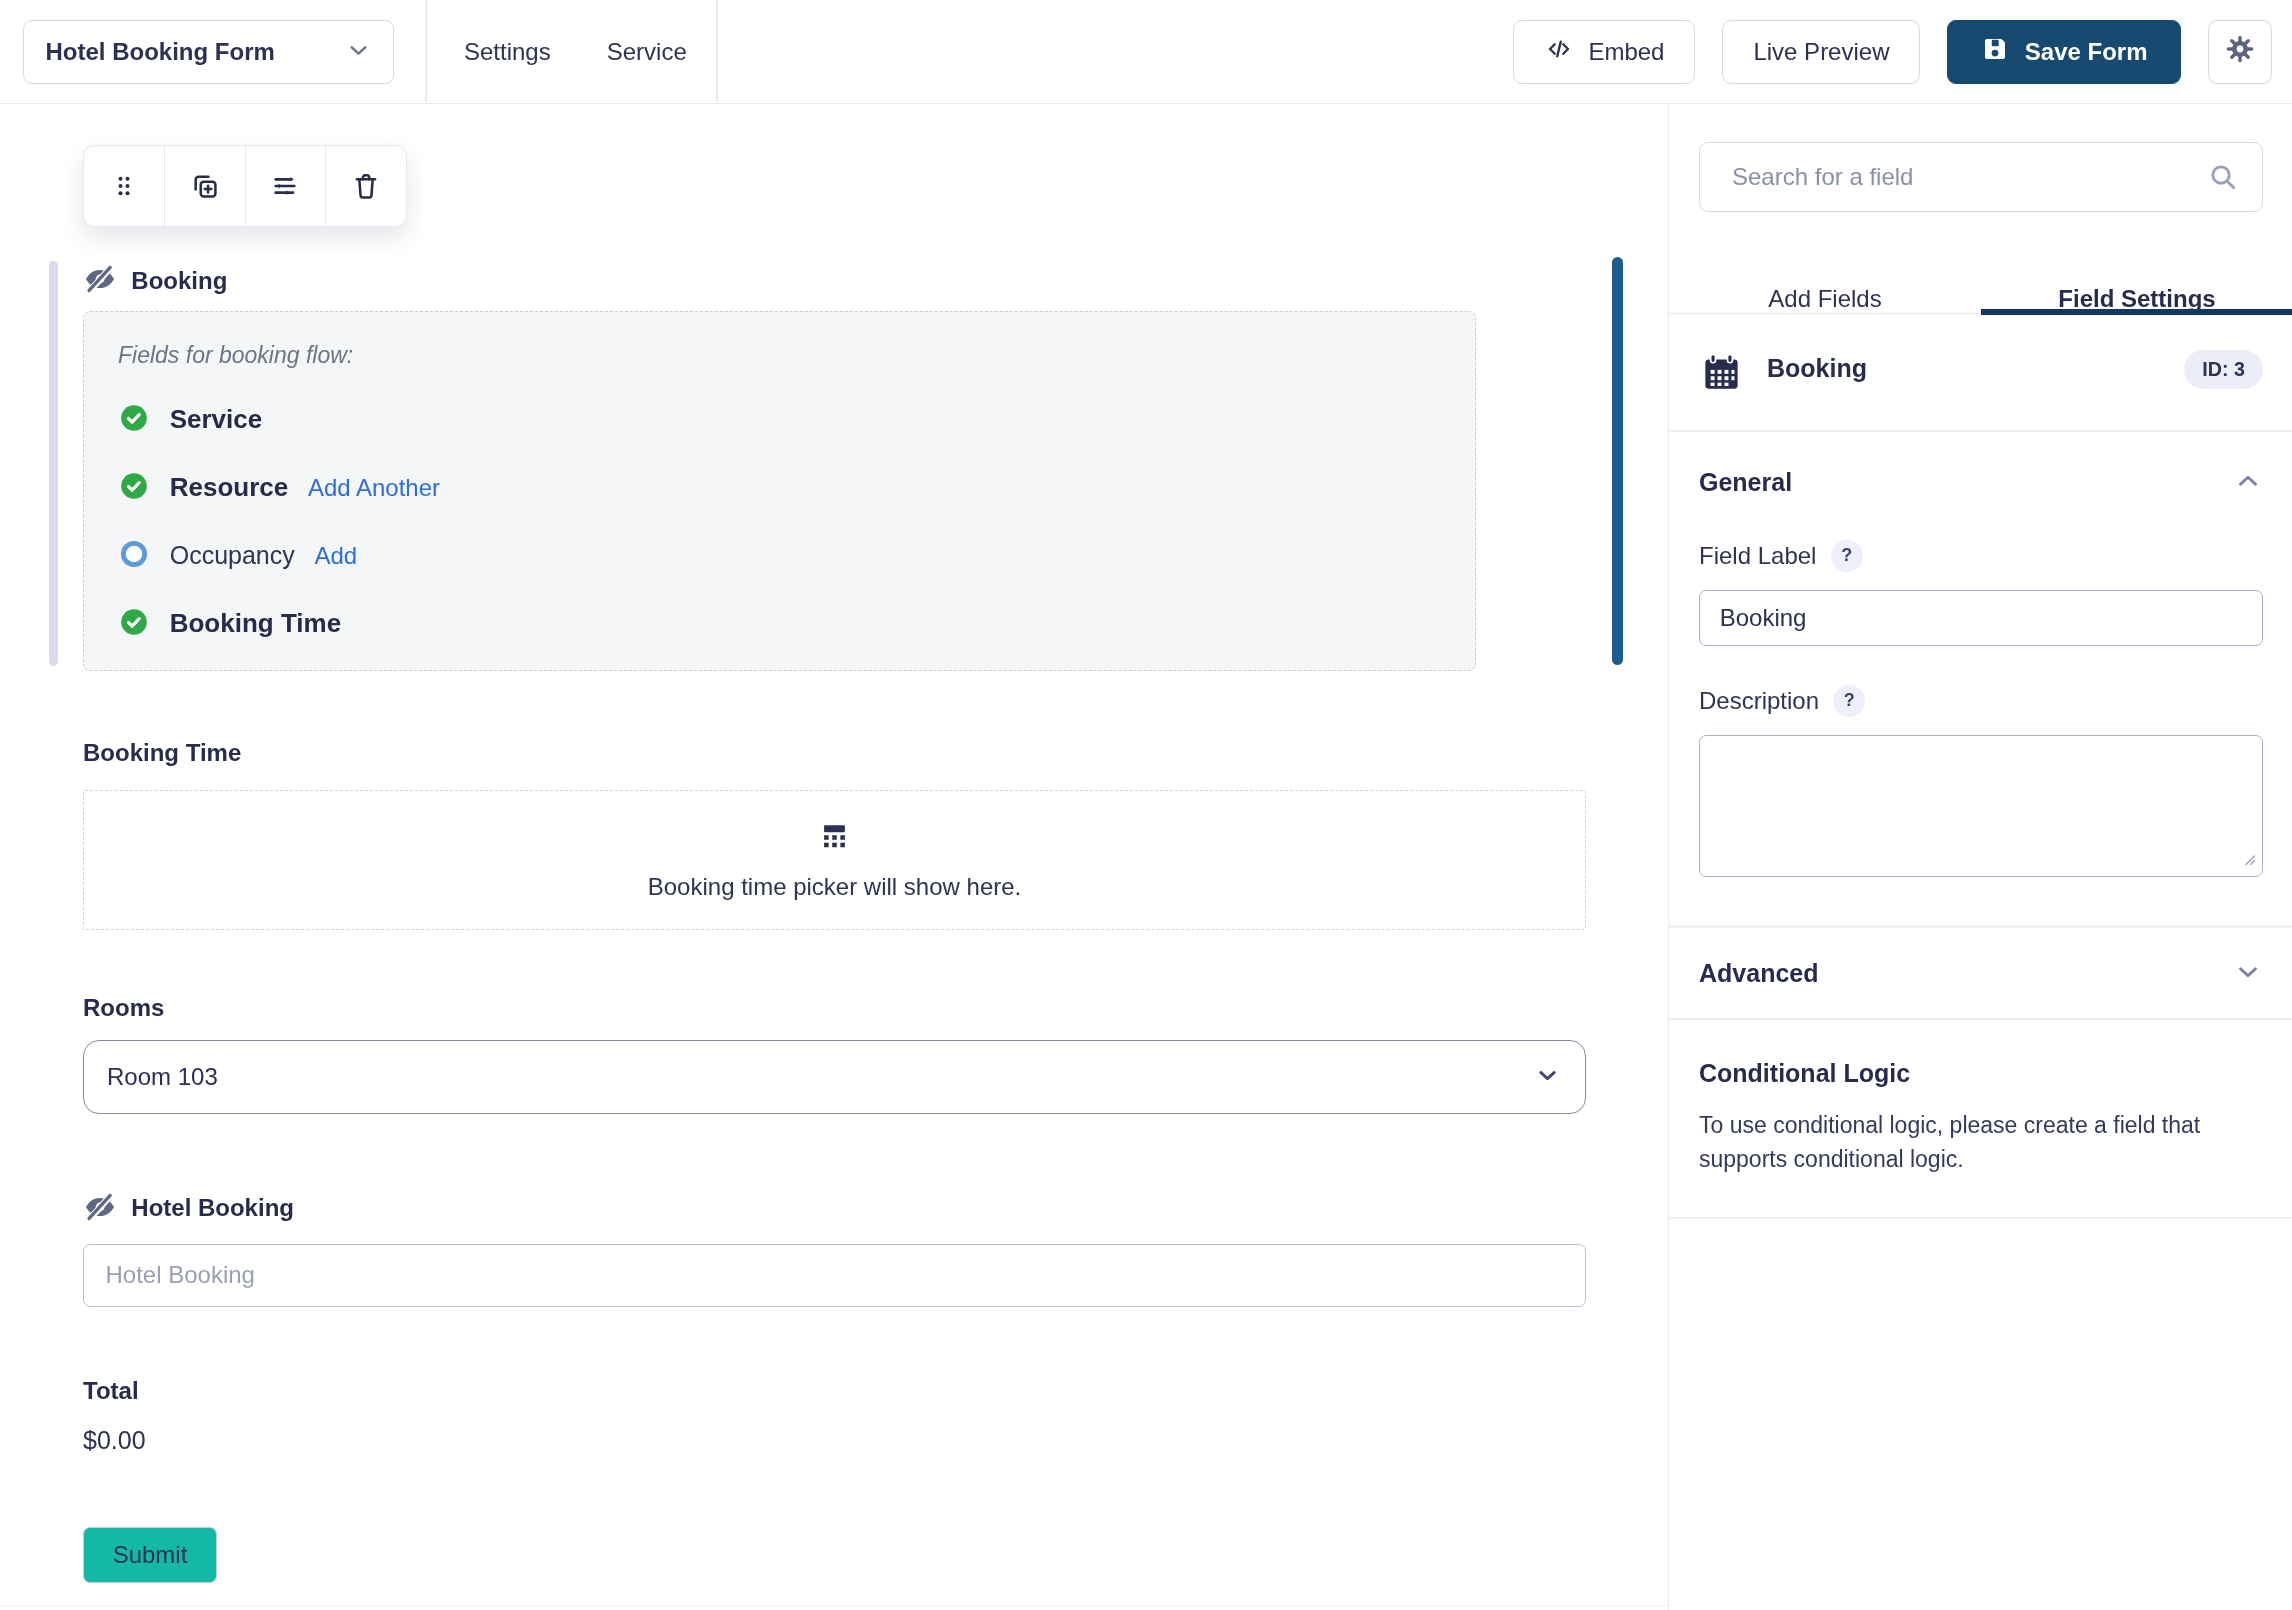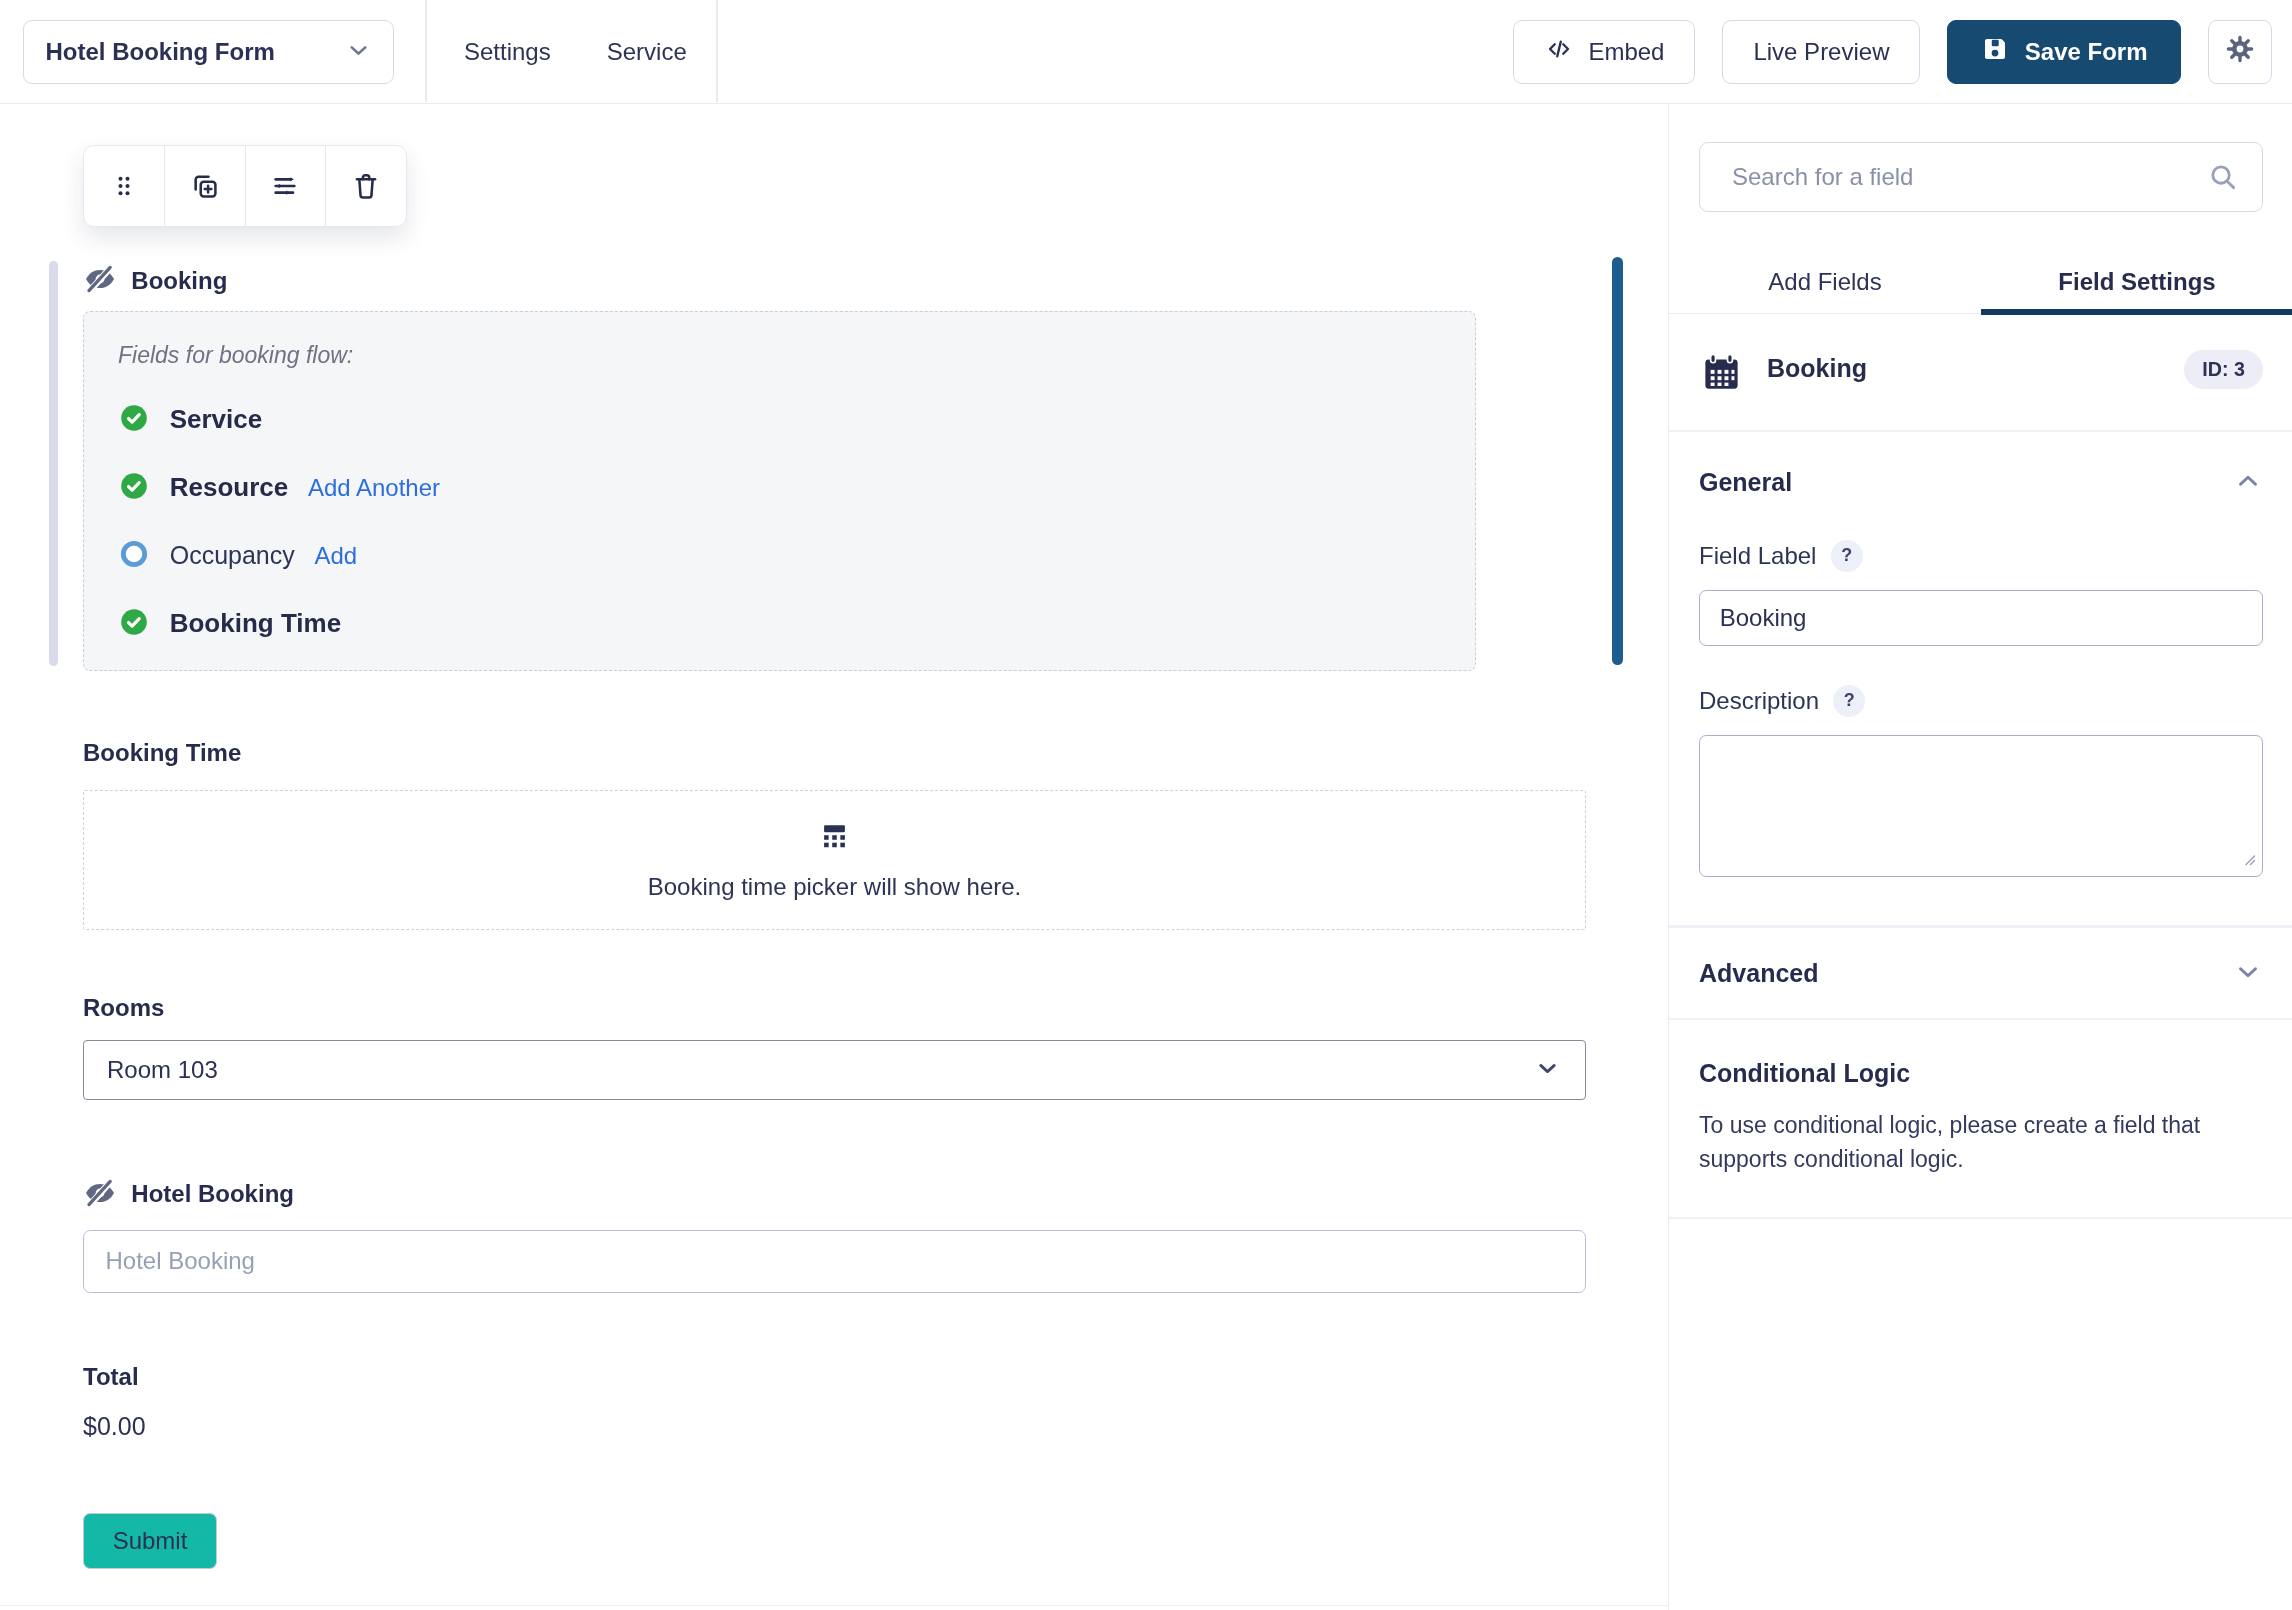--- a/index.html
+++ b/index.html
@@ -42,21 +42,21 @@
   .bk-item:last-child { margin-bottom:0; }
   .bk-name { font-size:26px; font-weight:bold; color:#252b49; }
   .bk-name.plain { font-weight:normal; color:#2e3456; font-size:25px; }
   .bk-link { font-size:24px; color:#2c6de0; cursor:pointer; }
 
   .sec-label { font-size:24px; font-weight:bold; color:#272c4e; }
   .picker-box { margin-top:23px; width:1503px; height:140px; border:1.8px dashed #cfd2dc; border-radius:1.8px;
     display:flex; flex-direction:column; align-items:center; justify-content:center; gap:12.5px; background:#fff; }
   .picker-text { font-size:24px; color:#2e3456; }
 
-  .select { margin-top:18px; width:1503px; height:60px; border:1.8px solid #848c9e; border-radius:4px;
+  .select { margin-top:18px; width:1503px; height:74px; border:1.8px solid #848c9e; border-radius:16px;
     background:#fff; display:flex; align-items:center; padding:0 23px; cursor:pointer; }
   .select .sel-value { font-size:24px; color:#2b3055; flex:1; }
 
   .text-input { margin-top:16px; width:1503px; height:63px; border:1.8px solid #b9bdd4; border-radius:7.2px;
     background:#fff; font-size:24px; color:#2b3055; padding:0 21.5px; font-family:"Liberation Sans",sans-serif; outline:none; }
   .text-input::placeholder { color:#99a0b5; }
 
   .total-value { margin-top:21.5px; font-size:25px; color:#2b3055; }
   .submit-btn { margin-top:72px; width:134px; height:56px; background:#14b8a6; border:1.8px solid #c6cad8;
     border-radius:7.2px; font-size:24px; font-weight:500; color:#2b3055; display:flex; align-items:center;
@@ -69,21 +69,21 @@
   
   .sidebar { position:absolute; left:1668px; top:104px; width:625px; height:1506px; background:#fff;
     border-left:1.8px solid #e9eaf2; padding:0 30px; }
   .search-wrap { margin-top:38px; position:relative; }
   .search-input { width:100%; height:70px; border:1.8px solid #d7dae6; border-radius:9px; font-size:24px;
     color:#2b3055; padding:0 72px 0 32px; outline:none; font-family:"Liberation Sans",sans-serif; background:#fff; }
   .search-input::placeholder { color:#8a90a8; }
   .search-icon { position:absolute; right:23px; top:18px; }
 
   .tabs { margin-top:39px; display:flex; height:63px; border-bottom:1.8px solid #e9eaf2; margin-left:-30px;
-    margin-right:-30px; position:relative; }
+    margin-right:-30px; position:relative;align-items:flex-end; }
   .tab { flex:1; display:flex; align-items:center; justify-content:center; font-size:24px; color:#2e3456;
     cursor:pointer; position:relative; }
   .tab.active { font-weight:bold; color:#272c4e; }
   .tab.active::after { content:""; position:absolute; left:0; right:0; bottom:-1.8px; height:6.3px; background:#14395f; }
 
   .finfo { display:flex; margin-top:36px; gap:23px; }
   .finfo-mid { flex:1; }
   .finfo-title { font-size:25px; font-weight:bold; color:#272c4e; margin-top:3.6px; }
   .finfo-desc { margin-top:16px; font-size:23px; line-height:33px; color:#343a5e; max-width:322px; }
   .id-badge { background:#ecedf7; border-radius:895px; padding:8px 18px; font-size:19.7px; font-weight:bold;

